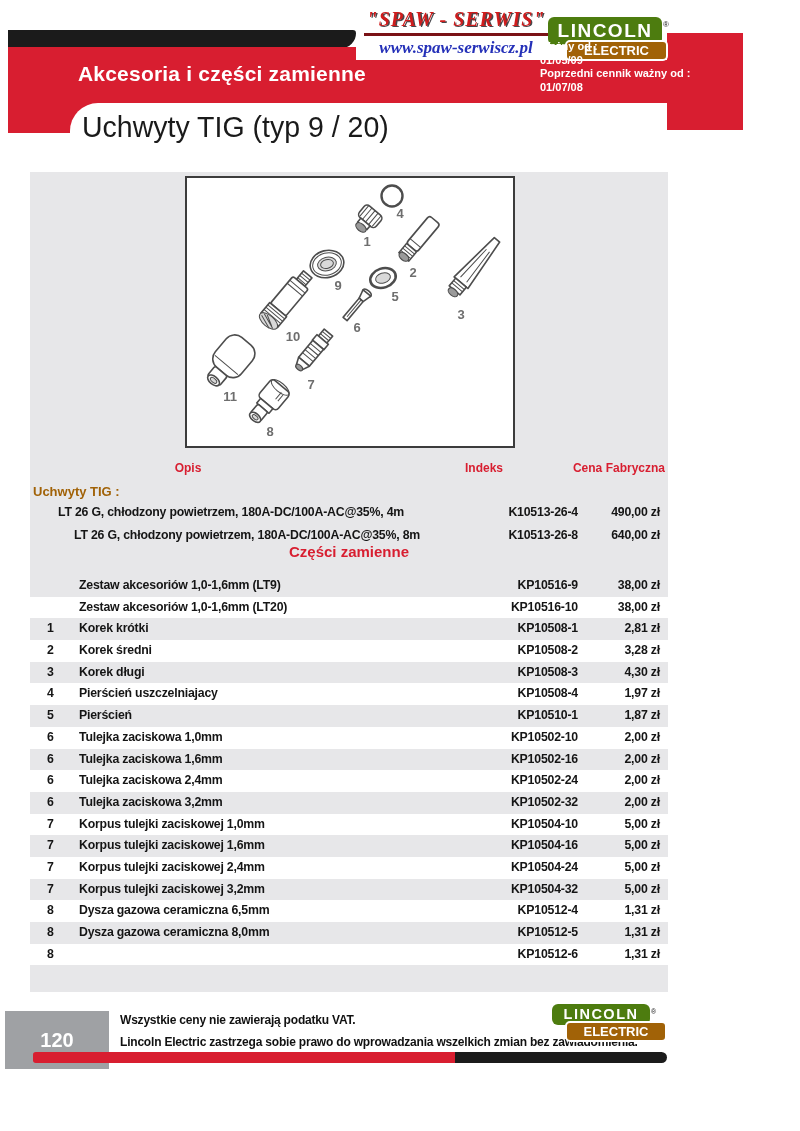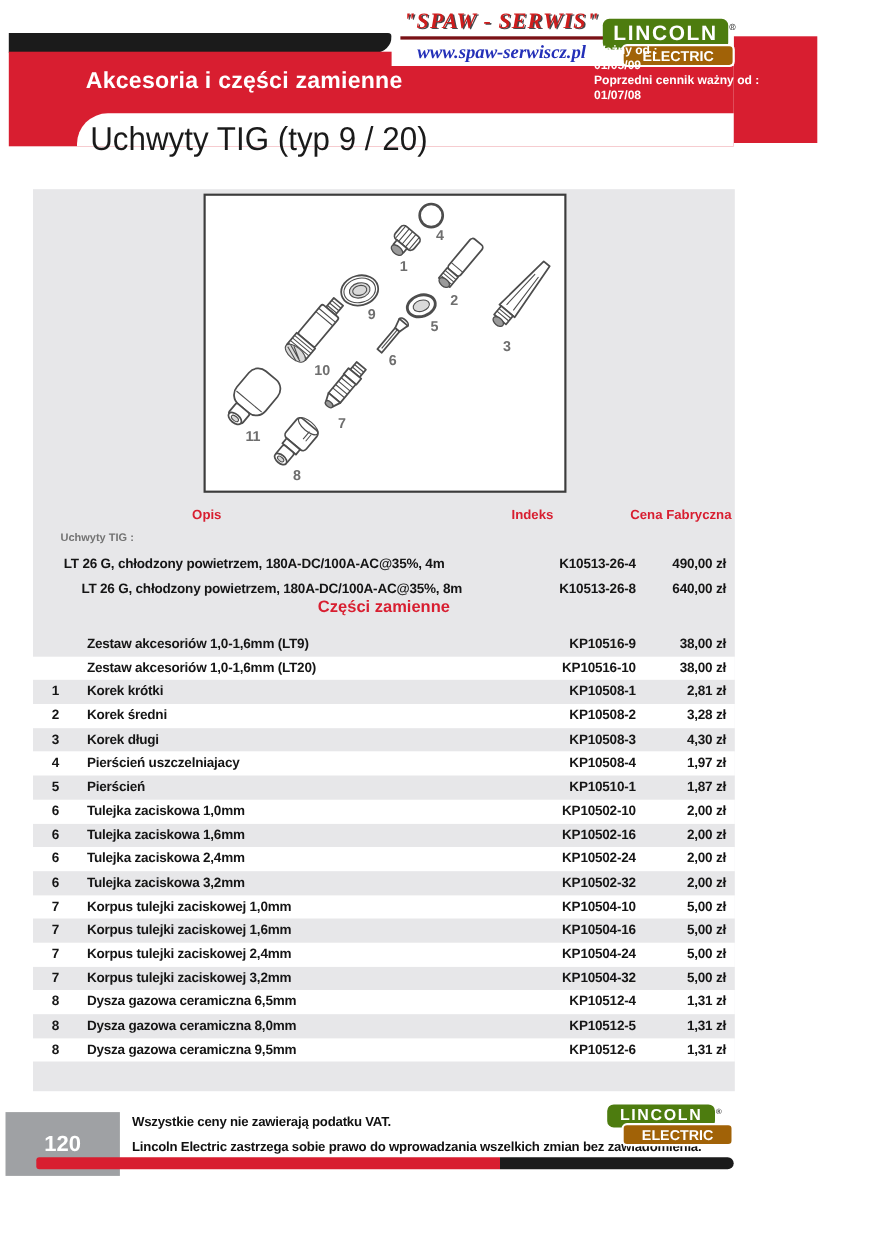--- a/index.html
+++ b/index.html
@@ -42,21 +42,21 @@
   .panel{left:30px;top:172px;width:638px;height:820px;background:#e7e7e9;}
   .diagram-box{left:155px;top:4px;width:330px;height:272px;background:#fff;
     border:2px solid #3c3c3c;box-sizing:border-box;}
 
   .hdr-row{left:0;right:0;top:288px;height:16px;line-height:16px;
     font-size:12px;font-weight:bold;color:#d81e30;}
   .h-opis{left:126px;width:64px;text-align:center;}
   .h-indeks{right:103px;width:100px;text-align:left;}
   .h-cena{right:3px;width:120px;text-align:right;padding-left:14px;}
 
-  .g1-title{left:25px;top:312px;font-size:10px;font-weight:bold;color:#737373;}
+  .g1-title{left:3px;top:312px;font-size:13px;font-weight:bold;color:#a16207;}
   .row{left:0;right:0;}
   .lt-row{height:22px;line-height:22px;}
   .lt1{top:329px;} .lt2{top:352px;margin-left:16px;}
   .g2-title{left:0;right:0;top:372px;height:16px;line-height:16px;text-align:center;
     font-size:15px;font-weight:bold;color:#d81e30;}
 
   .parts{left:0;right:0;top:403px;}
   .prow{position:relative;height:21.7px;line-height:21.7px;}
   .prow:nth-child(even){background:#fff;}
 
@@ -335,21 +335,20 @@
       <span class="cell c-cena">1,31 zł</span>
     </div>
     <div class="prow">
       <span class="cell c-num">8</span>
       <span class="cell c-opis">Dysza gazowa ceramiczna 8,0mm</span>
       <span class="cell c-indeks">KP10512-5</span>
       <span class="cell c-cena">1,31 zł</span>
     </div>
     <div class="prow">
       <span class="cell c-num">8</span>
-      <span class="cell c-opis">Dysza gazowa ceramiczna 9,5mm</span>
       <span class="cell c-indeks">KP10512-6</span>
       <span class="cell c-cena">1,31 zł</span>
     </div>
   </div>
 </div>
 
 <div class="abs pagenum-box">120</div>
 <div class="abs foot-notes">
   <div>Wszystkie ceny nie zawierają podatku VAT.</div>
   <div>Lincoln Electric zastrzega sobie prawo do wprowadzania wszelkich zmian bez zawiadomienia.</div>

